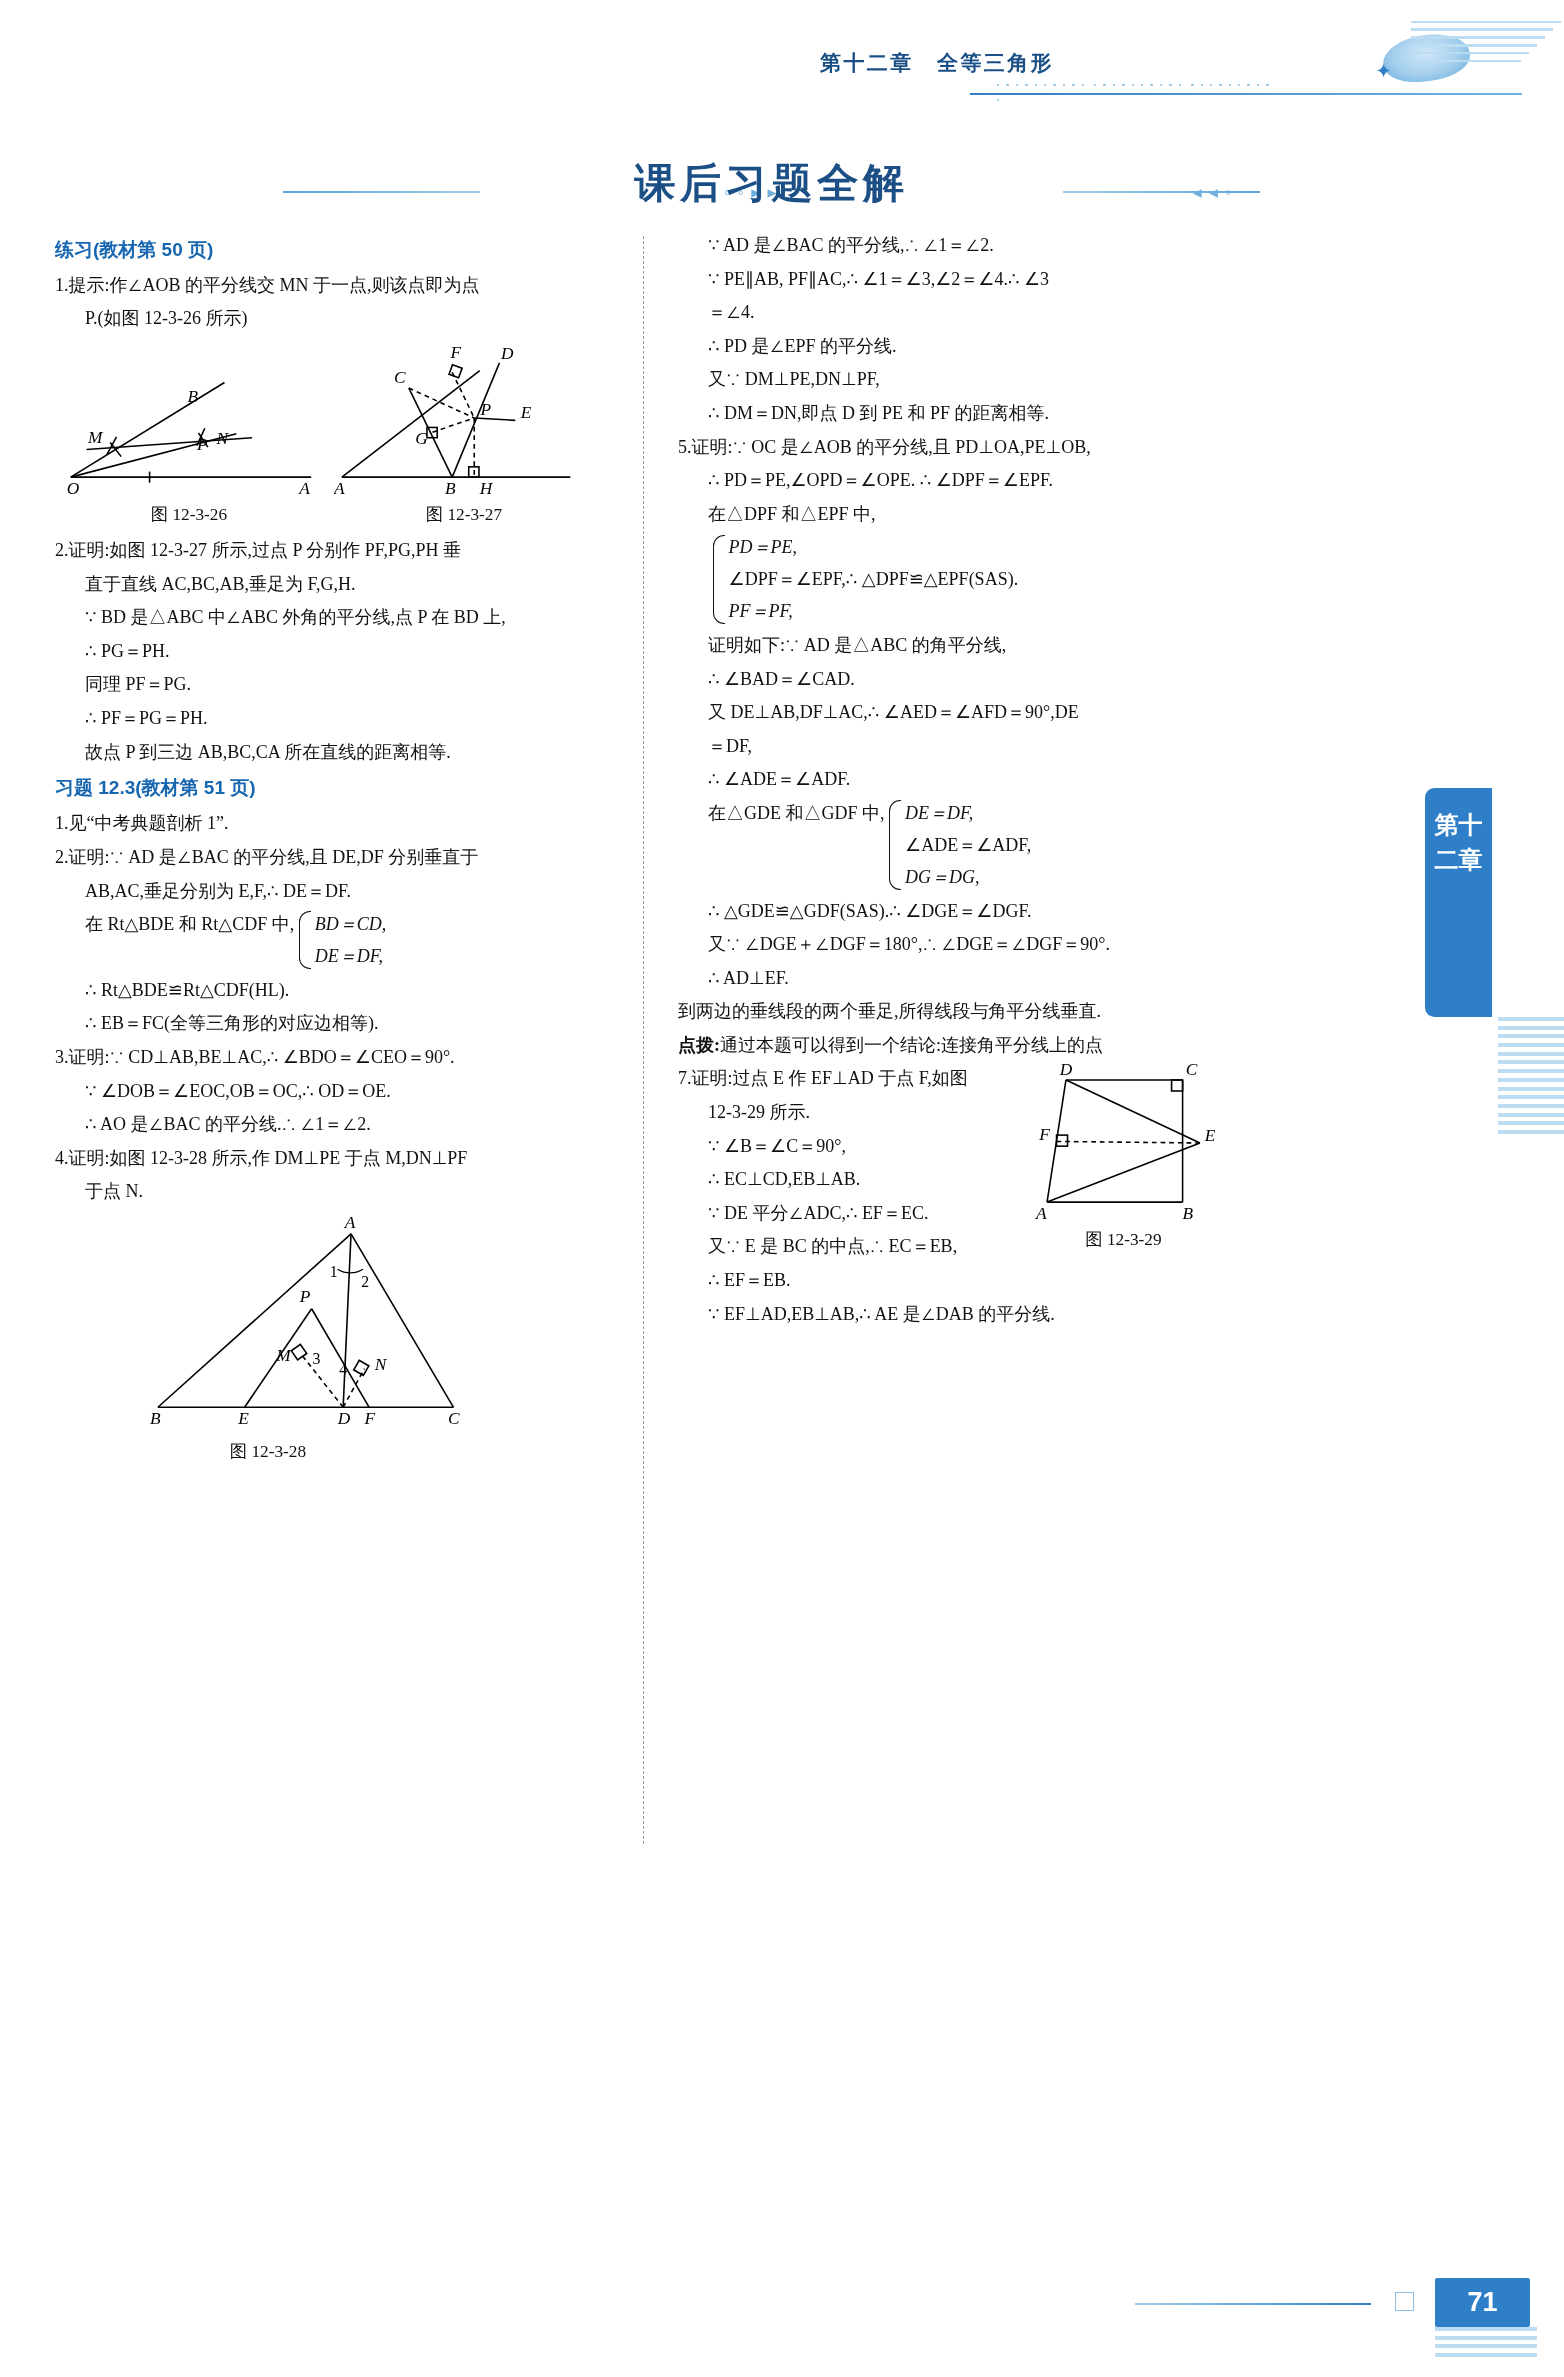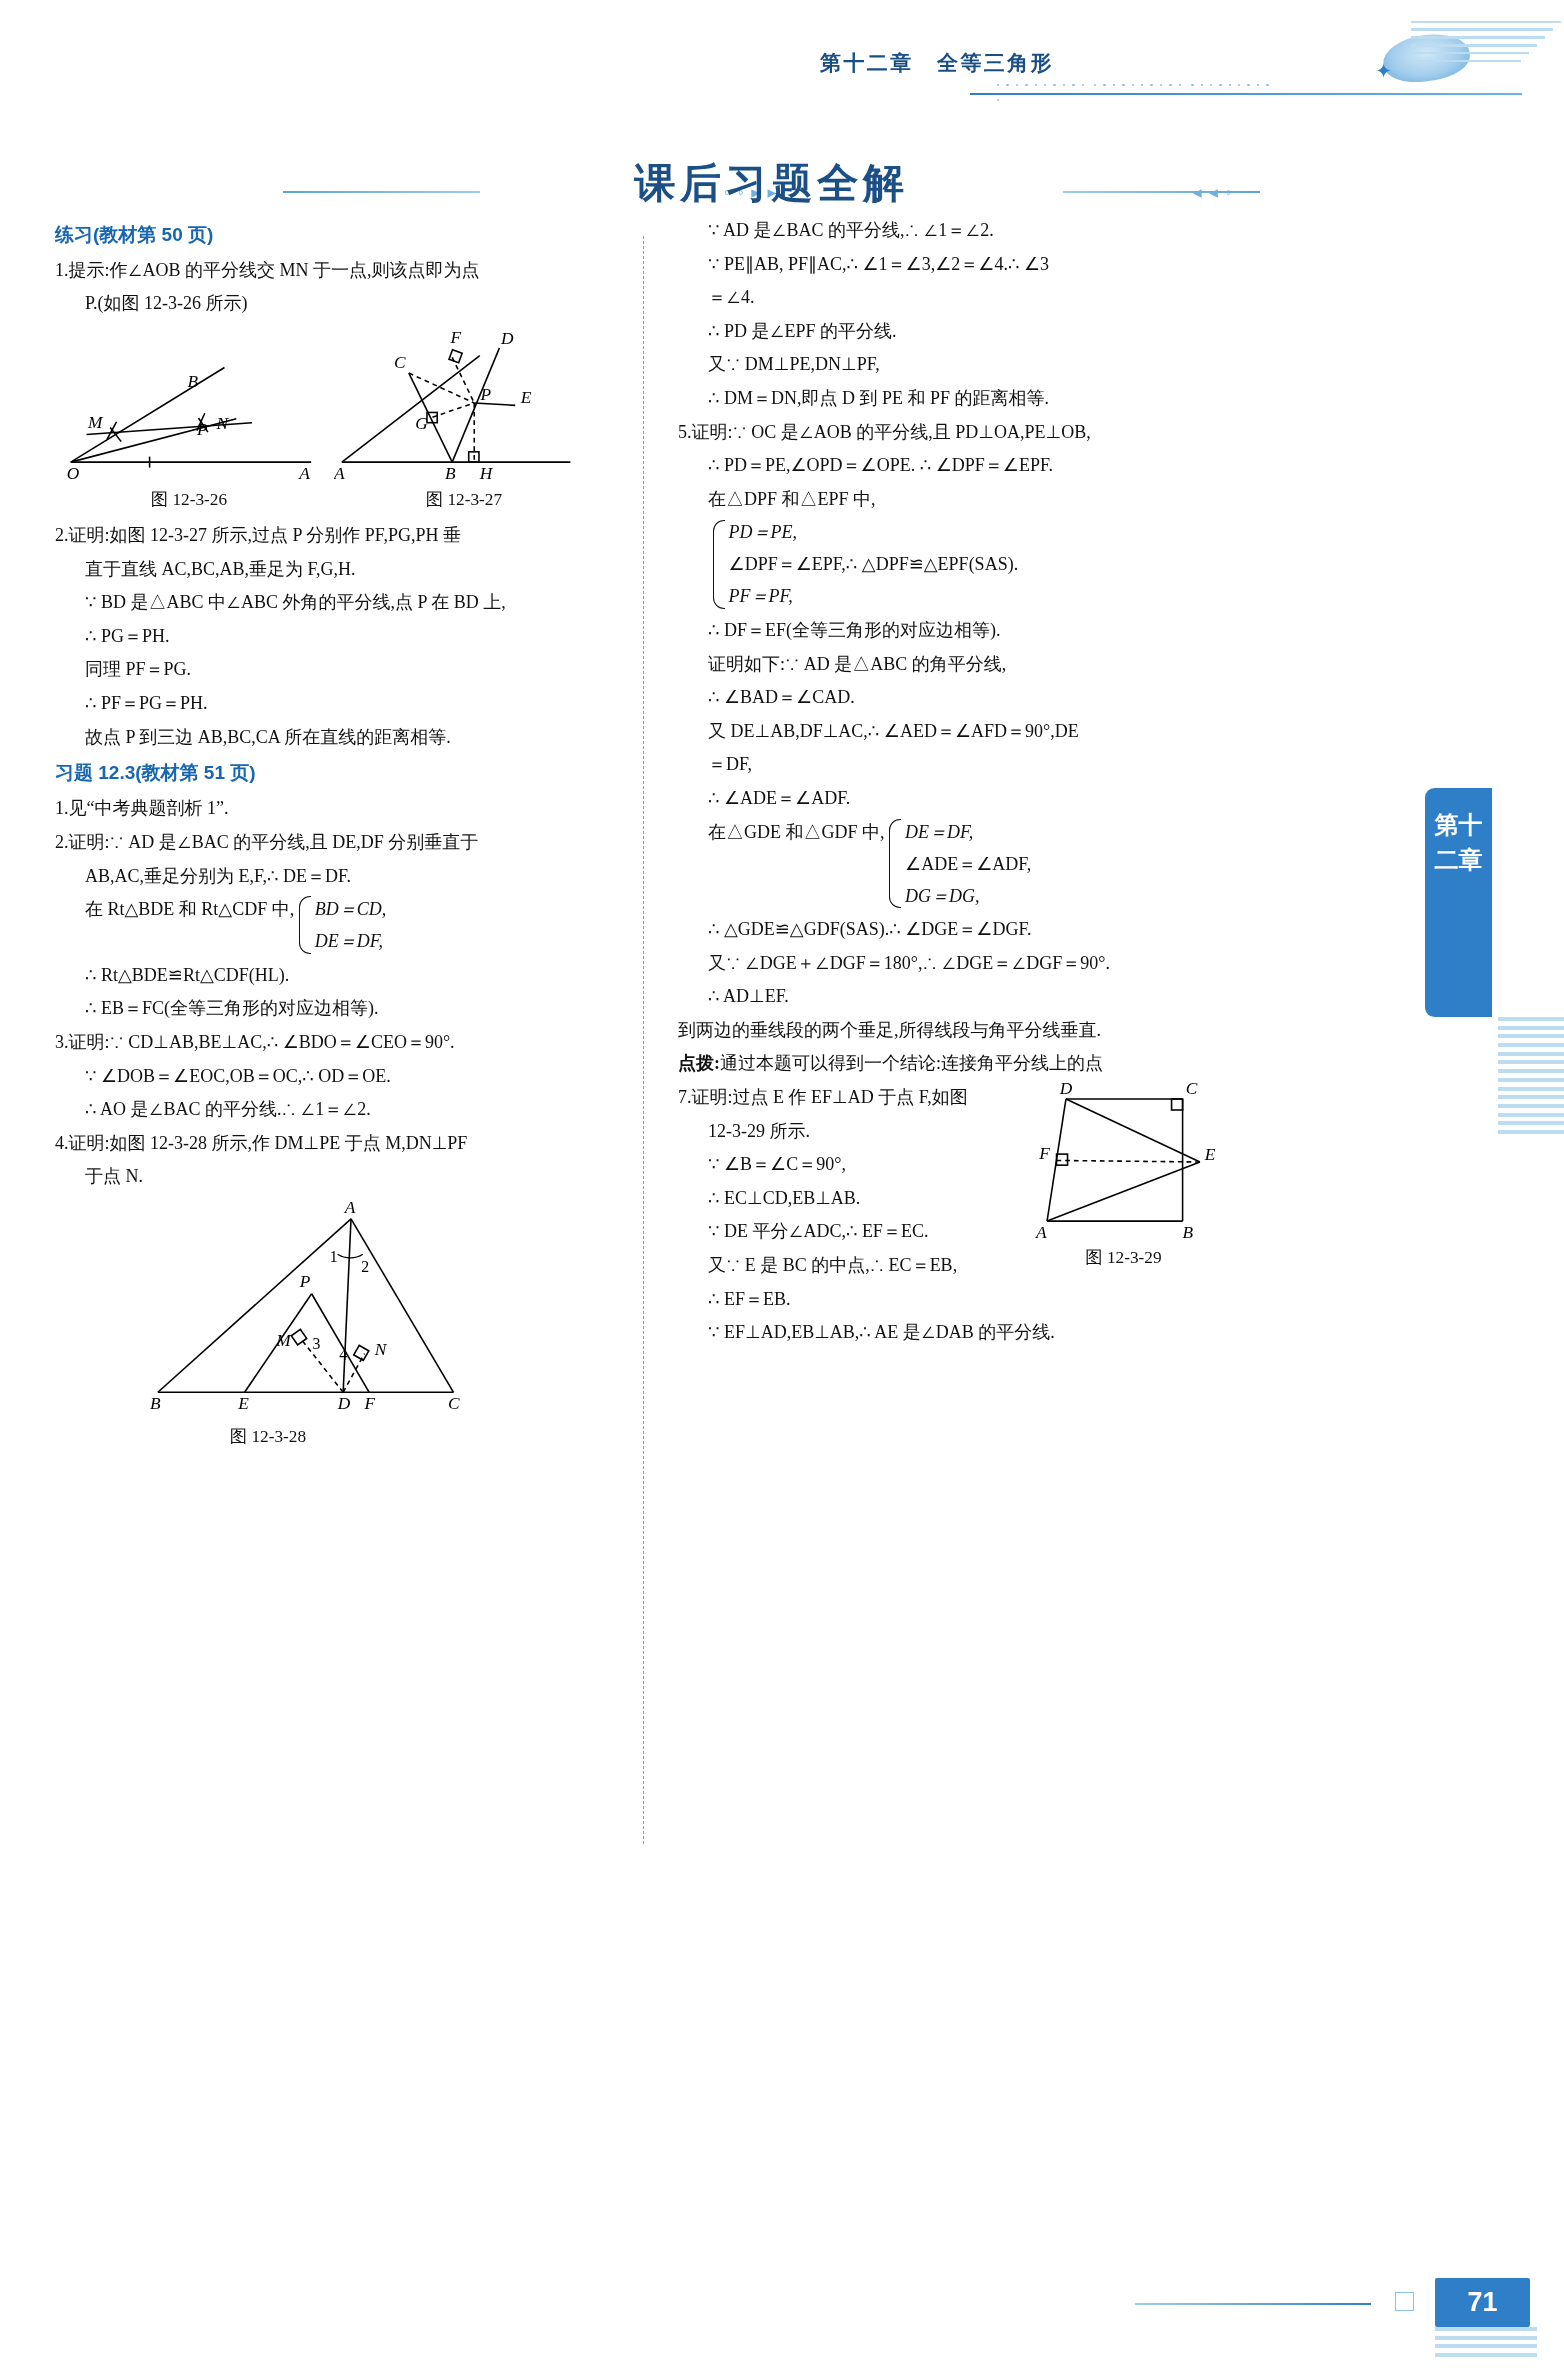--- a/index.html
+++ b/index.html
@@ -70,21 +70,21 @@
   .title-band .arrows{
     position:absolute;top:32px;left:441px;font-size:17.3px;color:#6fb0dd;letter-spacing:1.6px;
   }
   .title-band .arrows.r{left:910px;}
   .big-title{
     position:absolute;left:0;top:6.3px;width:977px;text-align:center;
     font-family:"Liberation Sans", sans-serif;
     font-weight:bold;font-size:41px;color:#1b4f86;letter-spacing:4.7px;
   }
   .col{
-    position:absolute;top:80px;width:544px;
+    position:absolute;top:95px;width:544px;
     font-size:18px;line-height:32px;color:#111;
   }
   .col.left{left:8px;}
   .col.right{left:631px;}
   .divider{
     position:absolute;left:596px;top:102px;width:0;height:1608px;
     border-left:1.6px dashed #9a9a9a;
   }
   .sec-head{
     color:#1766b0;font-weight:bold;font-size:19px;
@@ -330,21 +330,20 @@
       <p class="item">5.证明:∵ OC 是∠AOB 的平分线,且 PD⊥OA,PE⊥OB,</p>
       <p class="ind">∴ PD＝PE,∠OPD＝∠OPE. ∴ ∠DPF＝∠EPF.</p>
       <p class="ind">在△DPF 和△EPF 中,</p>
       <p class="ind">
         <span class="braceblock" style="display:inline-block">
           <span class="row it">PD＝PE,</span>
           <span class="row">∠DPF＝∠EPF,∴ △DPF≌△EPF(SAS).</span>
           <span class="row it">PF＝PF,</span>
         </span>
       </p>
-      <p class="ind">∴ DF＝EF(全等三角形的对应边相等).</p>
 
       <p class="ind">证明如下:∵ AD 是△ABC 的角平分线,</p>
       <p class="ind">∴ ∠BAD＝∠CAD.</p>
       <p class="ind">又 DE⊥AB,DF⊥AC,∴ ∠AED＝∠AFD＝90°,DE</p>
       <p class="ind">＝DF,</p>
       <p class="ind">∴ ∠ADE＝∠ADF.</p>
       <p class="ind">
         <span>在△GDE 和△GDF 中,</span><span class="inlinebrace">
             <span class="braceblock">
               <span class="row it">DE＝DF,</span>

